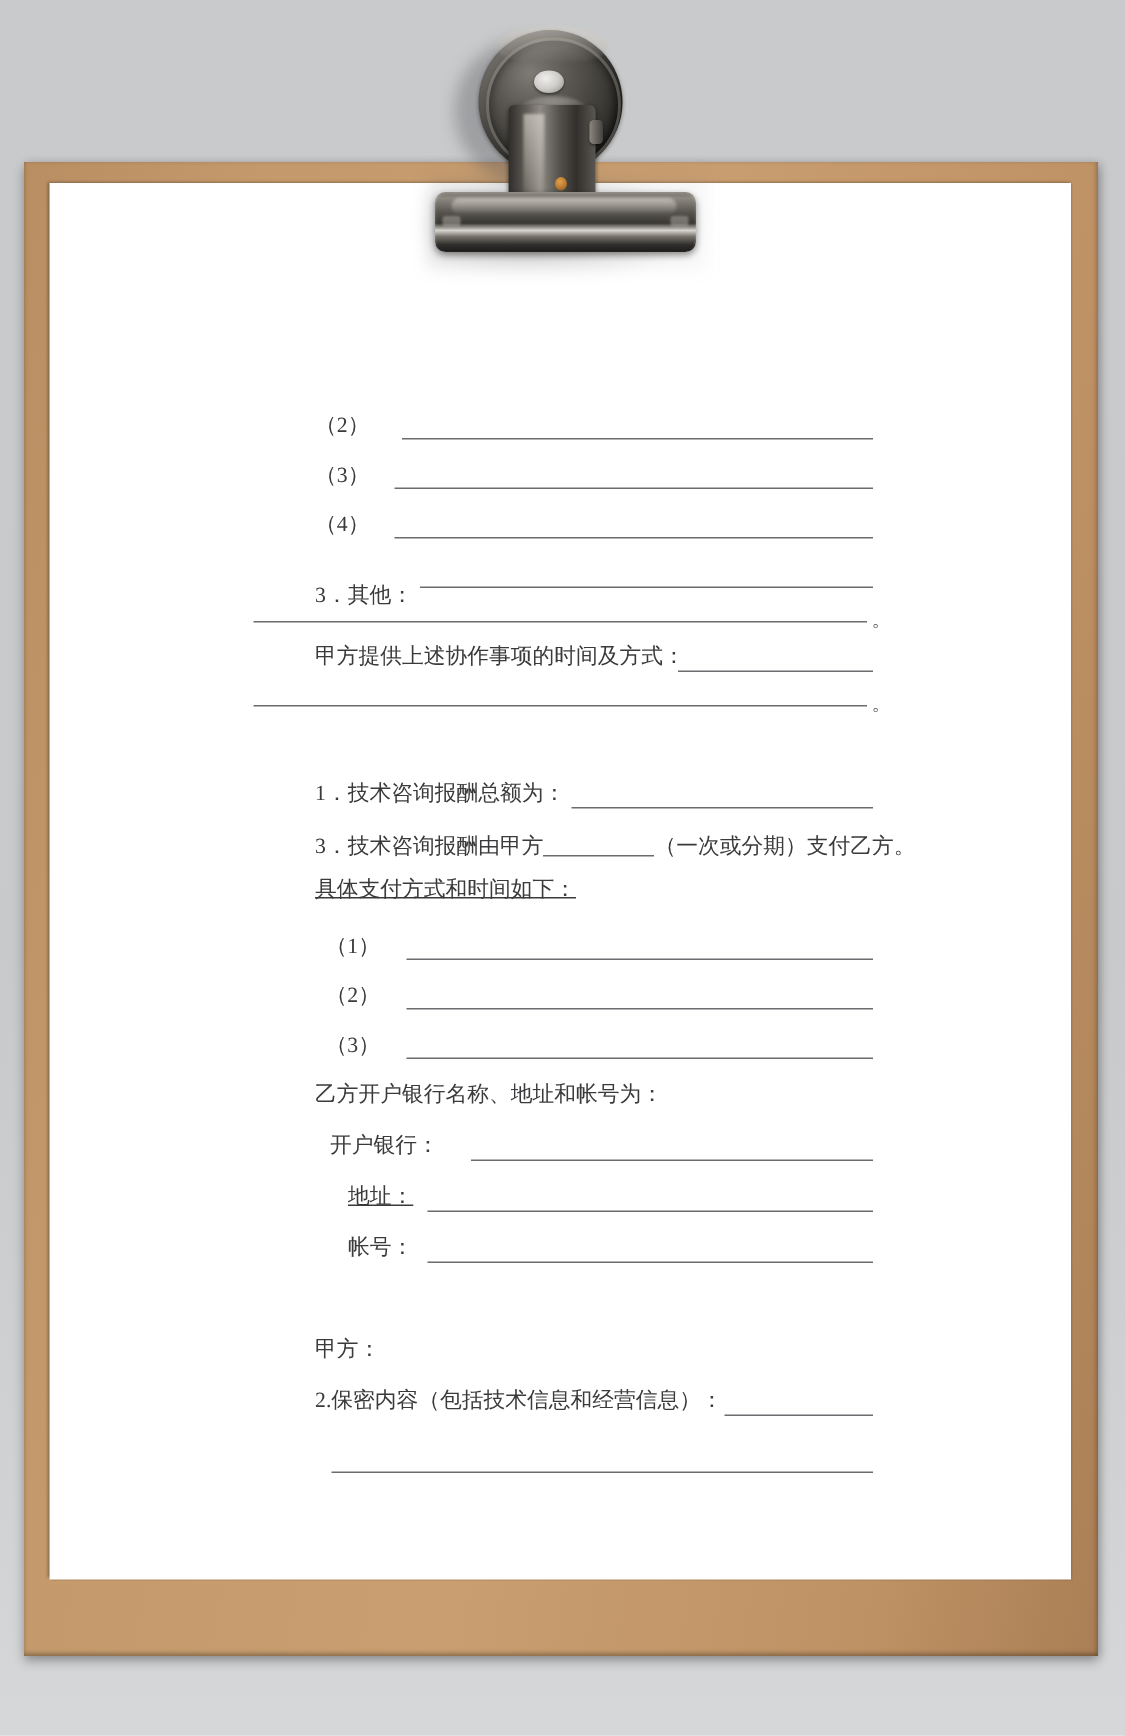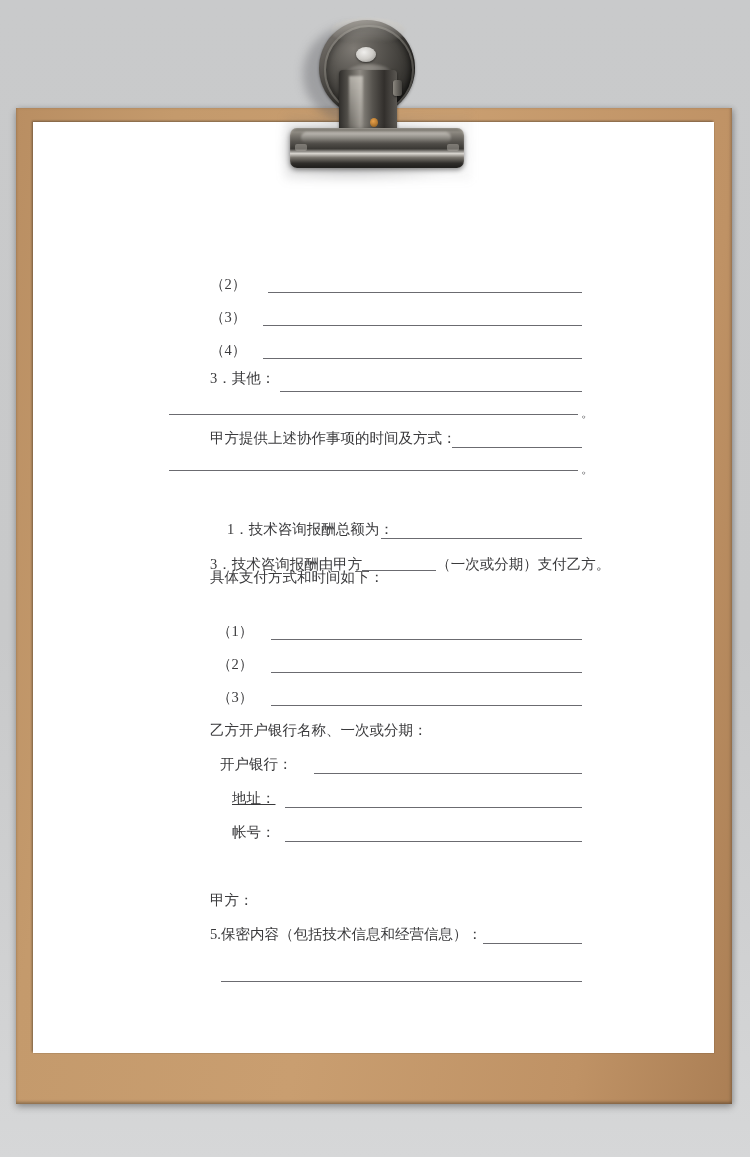--- a/index.html
+++ b/index.html
@@ -237,64 +237,64 @@
 
         <div class="line" style="left:177px; top:155px;">（2）</div>
         <div class="rule" style="left:235px; top:170px; width:314px;"></div>
 
         <div class="line" style="left:177px; top:188px;">（3）</div>
         <div class="rule" style="left:230px; top:203px; width:319px;"></div>
 
         <div class="line" style="left:177px; top:221px;">（4）</div>
         <div class="rule" style="left:230px; top:236px; width:319px;"></div>
 
-        <div class="line" style="left:177px; top:249px;text-align:right;">3．其他：</div>
+        <div class="line" style="left:177px; top:268px;text-align:right;">3．其他：</div>
         <div class="rule" style="left:247px; top:269px; width:302px;"></div>
 
         <div class="rule" style="left:136px; top:292px; width:409px;"></div>
         <div class="endmark" style="left:548px; top:282px;">。</div>
 
         <div class="line" style="left:177px; top:309px;text-align:right;">甲方提供上述协作事项的时间及方式：</div>
         <div class="rule" style="left:419px; top:325px; width:130px;"></div>
 
         <div class="rule" style="left:136px; top:348px; width:409px;"></div>
         <div class="endmark" style="left:548px; top:338px;">。</div>
 
 
-        <div class="line" style="left:194px; top:400px;">1．技术咨询报酬总额为：</div>
+        <div class="line" style="left:177px; top:400px;">1．技术咨询报酬总额为：</div>
         <div class="rule" style="left:348px; top:416px; width:201px;"></div>
 
         <div class="line" style="left:177px; top:434px;"><span>3．技术咨询报酬由甲方</span><span class="rule-short" style="width:74px;"></span><span>（一次或分期）支付乙方。</span></div>
 
-        <div class="line" style="left:177px; top:448px;">具体支付方式和时间如下：</div>
+        <div class="line" style="left:177px; top:464px;text-decoration:underline;">具体支付方式和时间如下：</div>
 
         <div class="line" style="left:184px; top:502px;">（1）</div>
         <div class="rule" style="left:238px; top:517px; width:311px;"></div>
 
         <div class="line" style="left:184px; top:535px;">（2）</div>
         <div class="rule" style="left:238px; top:550px; width:311px;"></div>
 
         <div class="line" style="left:184px; top:568px;">（3）</div>
         <div class="rule" style="left:238px; top:583px; width:311px;"></div>
 
-        <div class="line" style="left:177px; top:601px;">乙方开户银行名称、一次或分期：</div>
+        <div class="line" style="left:177px; top:601px;">乙方开户银行名称、地址和帐号为：</div>
 
         <div class="line" style="left:187px; top:635px;">开户银行：</div>
         <div class="rule" style="left:281px; top:651px; width:268px;"></div>
 
         <div class="line" style="left:199px; top:669px;text-decoration:underline;">地址：</div>
         <div class="rule" style="left:252px; top:685px; width:297px;"></div>
 
         <div class="line" style="left:199px; top:703px;">帐号：</div>
         <div class="rule" style="left:252px; top:719px; width:297px;"></div>
 
 
         <div class="line" style="left:177px; top:771px;">甲方：</div>
 
-        <div class="line" style="left:177px; top:805px;">5.保密内容（包括技术信息和经营信息）：</div>
+        <div class="line" style="left:177px; top:805px;">2.保密内容（包括技术信息和经营信息）：</div>
         <div class="rule" style="left:450px; top:821px; width:99px;"></div>
 
         <div class="rule" style="left:188px; top:859px; width:361px;"></div>
 
       </div>
     </div>
   </div>
 
   <div class="clip">
     <div class="clip-round-shadow"></div>

